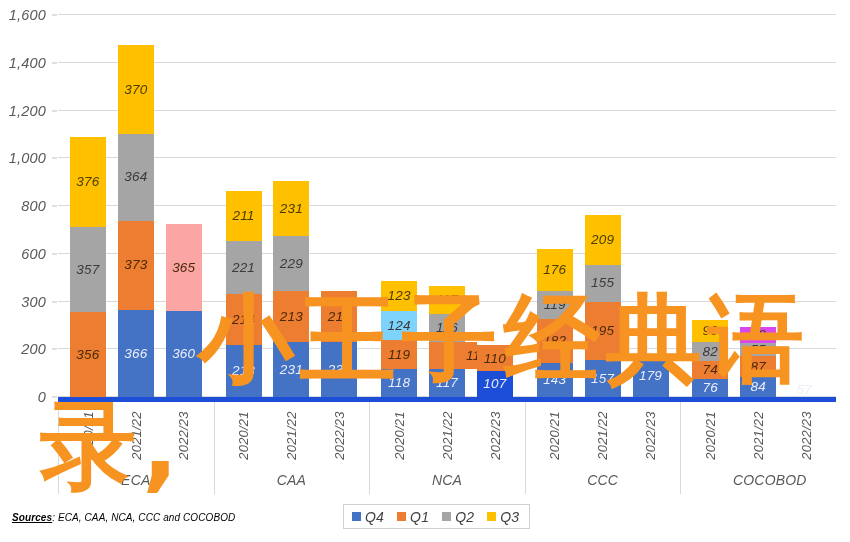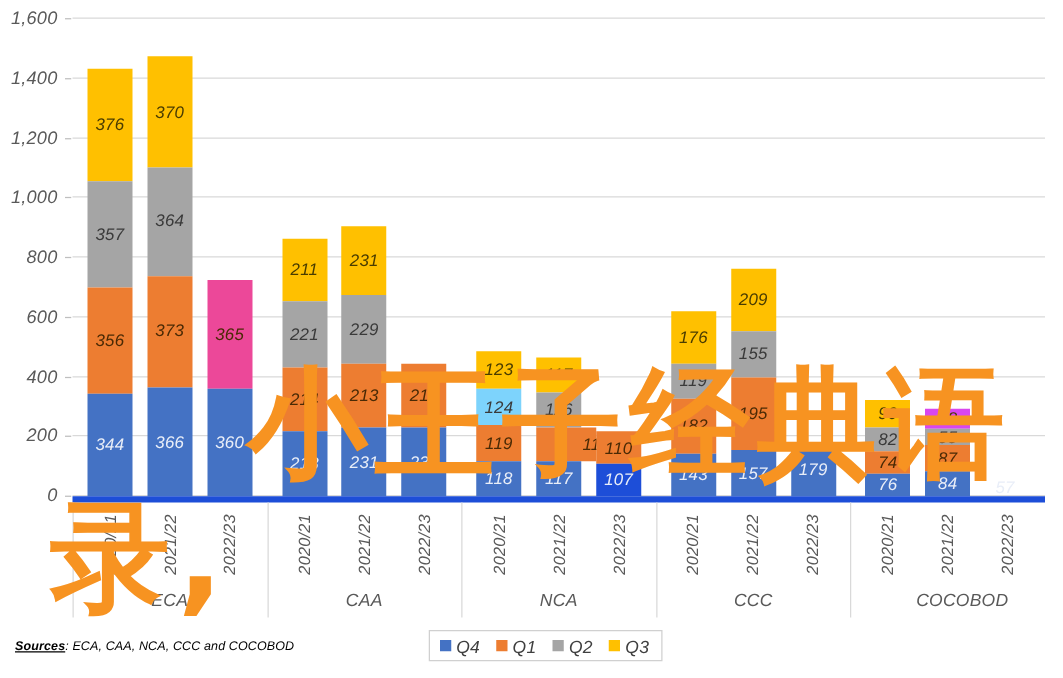--- a/index.html
+++ b/index.html
@@ -185,21 +185,21 @@
 </head>
 <body>
 
 <div id="chart-root">
 
   <div class="y-axis">
       <div class="y-tick" style="top: 382px;">0</div>
       <div class="y-tick-mark" style="top: 382px;"></div>
       <div class="y-tick" style="top: 334.25px;">200</div>
       <div class="y-tick-mark" style="top: 334.25px;"></div>
-      <div class="y-tick" style="top: 286.5px;">400</div>
+      <div class="y-tick" style="top: 286.5px;">300</div>
       <div class="y-tick-mark" style="top: 286.5px;"></div>
       <div class="y-tick" style="top: 238.75px;">600</div>
       <div class="y-tick-mark" style="top: 238.75px;"></div>
       <div class="y-tick" style="top: 191px;">800</div>
       <div class="y-tick-mark" style="top: 191px;"></div>
       <div class="y-tick" style="top: 143.25px;">1,000</div>
       <div class="y-tick-mark" style="top: 143.25px;"></div>
       <div class="y-tick" style="top: 95.5px;">1,200</div>
       <div class="y-tick-mark" style="top: 95.5px;"></div>
       <div class="y-tick" style="top: 47.75px;">1,400</div>
@@ -224,40 +224,37 @@
       <div class="bar-stack" title="ECA 2020/21" style="left: 11.9px; width: 36px;">
         <div class="seg q3" style="height: 89.77px; background: rgb(255, 192, 0);">
           <span class="seg-label">376</span>
         </div>
         <div class="seg q2" style="height: 85.2338px; background: rgb(165, 165, 165);">
           <span class="seg-label">357</span>
         </div>
         <div class="seg q1" style="height: 84.995px; background: rgb(237, 125, 49);">
           <span class="seg-label">356</span>
         </div>
-        <div class="seg q4" style="height: 82.13px; background: rgb(68, 114, 196);">
-          <span class="seg-label">344</span>
-        </div>
       </div>
       <div class="bar-stack" title="ECA 2021/22" style="left: 59.8px; width: 36px;">
         <div class="seg q3" style="height: 88.3375px; background: rgb(255, 192, 0);">
           <span class="seg-label">370</span>
         </div>
         <div class="seg q2" style="height: 86.905px; background: rgb(165, 165, 165);">
           <span class="seg-label">364</span>
         </div>
         <div class="seg q1" style="height: 89.0537px; background: rgb(237, 125, 49);">
           <span class="seg-label">373</span>
         </div>
         <div class="seg q4" style="height: 87.3825px; background: rgb(68, 114, 196);">
           <span class="seg-label">366</span>
         </div>
       </div>
       <div class="bar-stack" title="ECA 2022/23" style="left: 107.7px; width: 36px;">
-        <div class="seg q1" style="height: 87.1437px; background: #ec4899;">
+        <div class="seg q1" style="height: 87.1437px; background: #fca5a5;">
           <span class="seg-label">365</span>
         </div>
         <div class="seg q4" style="height: 85.95px; background: rgb(68, 114, 196);">
           <span class="seg-label">360</span>
         </div>
       </div>
       <div class="bar-stack" title="CAA 2020/21" style="left: 167.5px; width: 36px;">
         <div class="seg q3" style="height: 50.3762px; background: rgb(255, 192, 0);">
           <span class="seg-label">211</span>
         </div>

